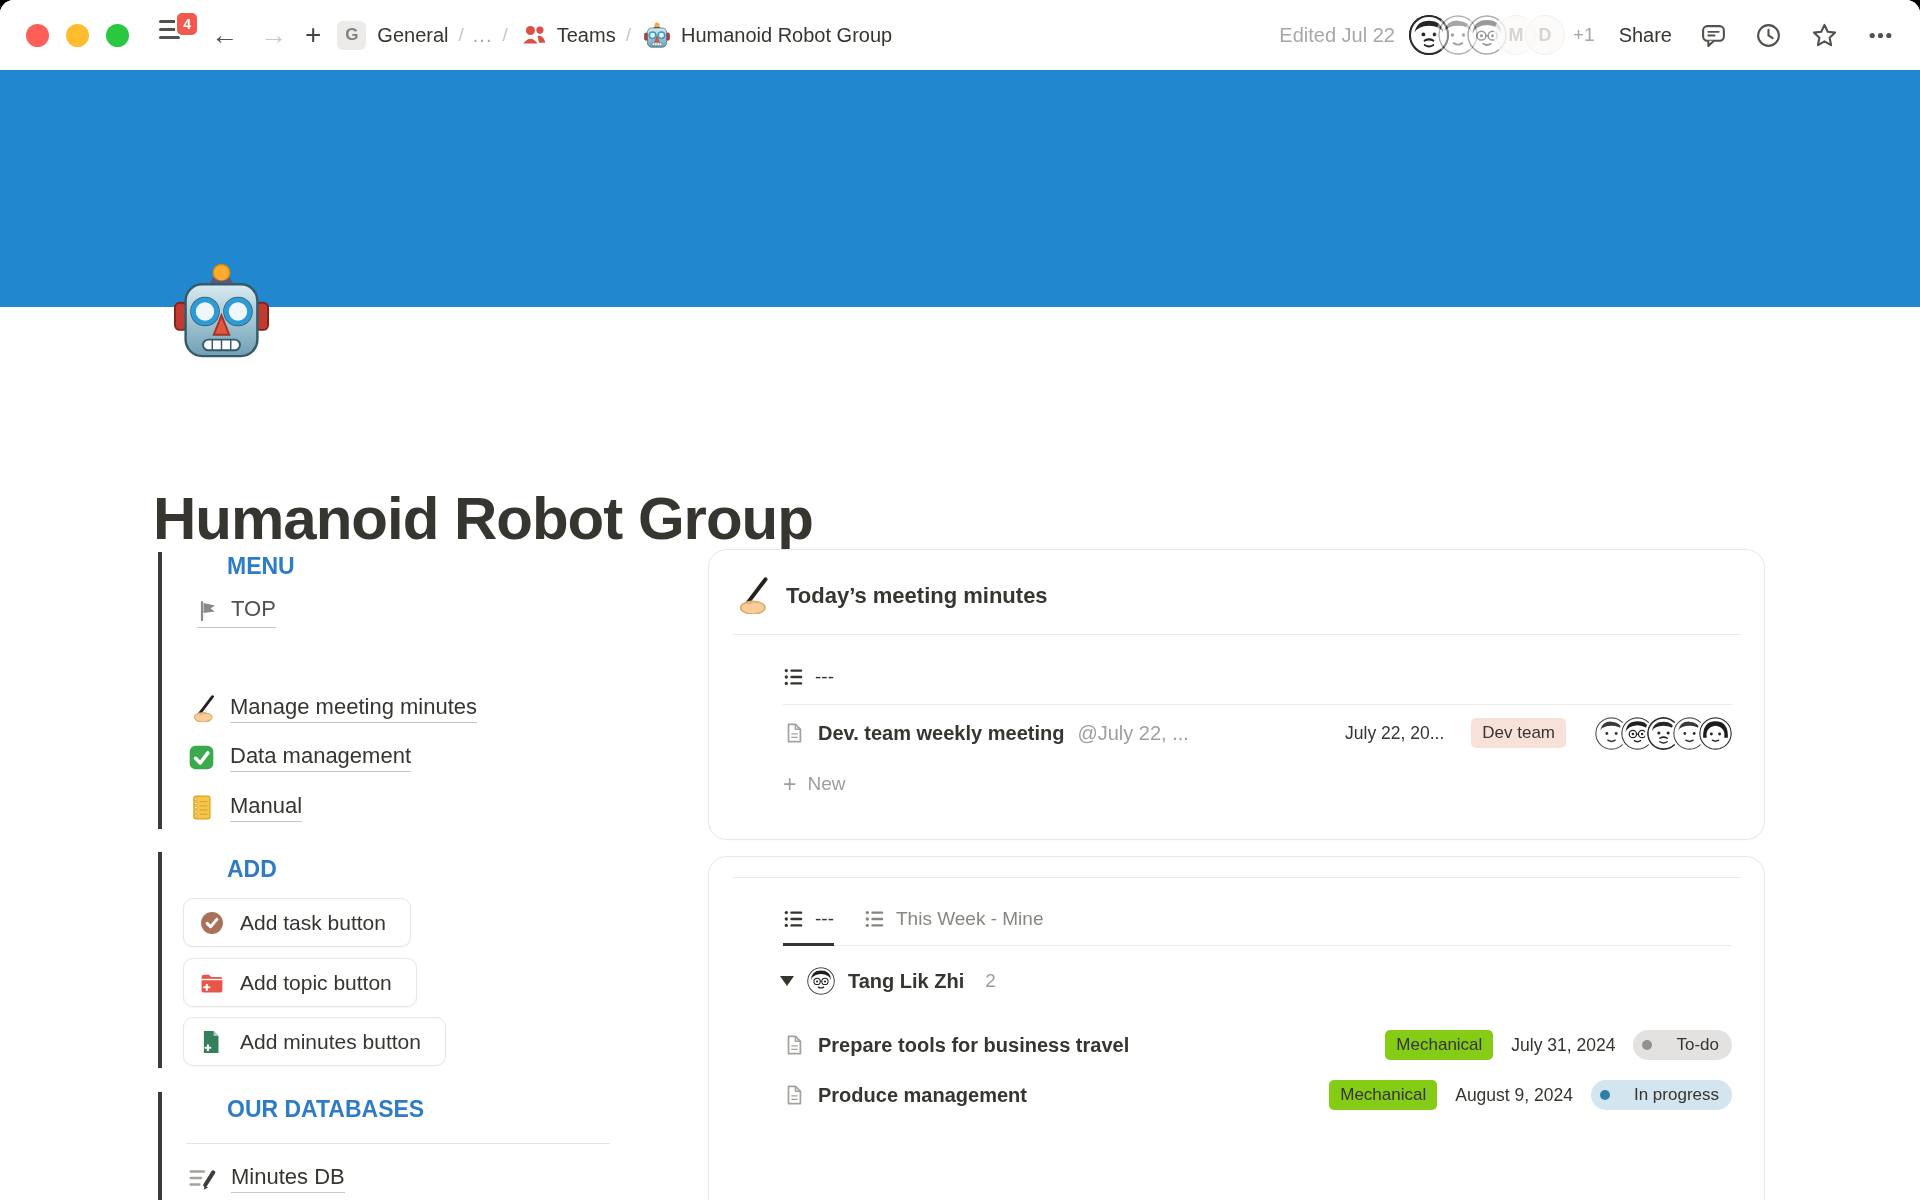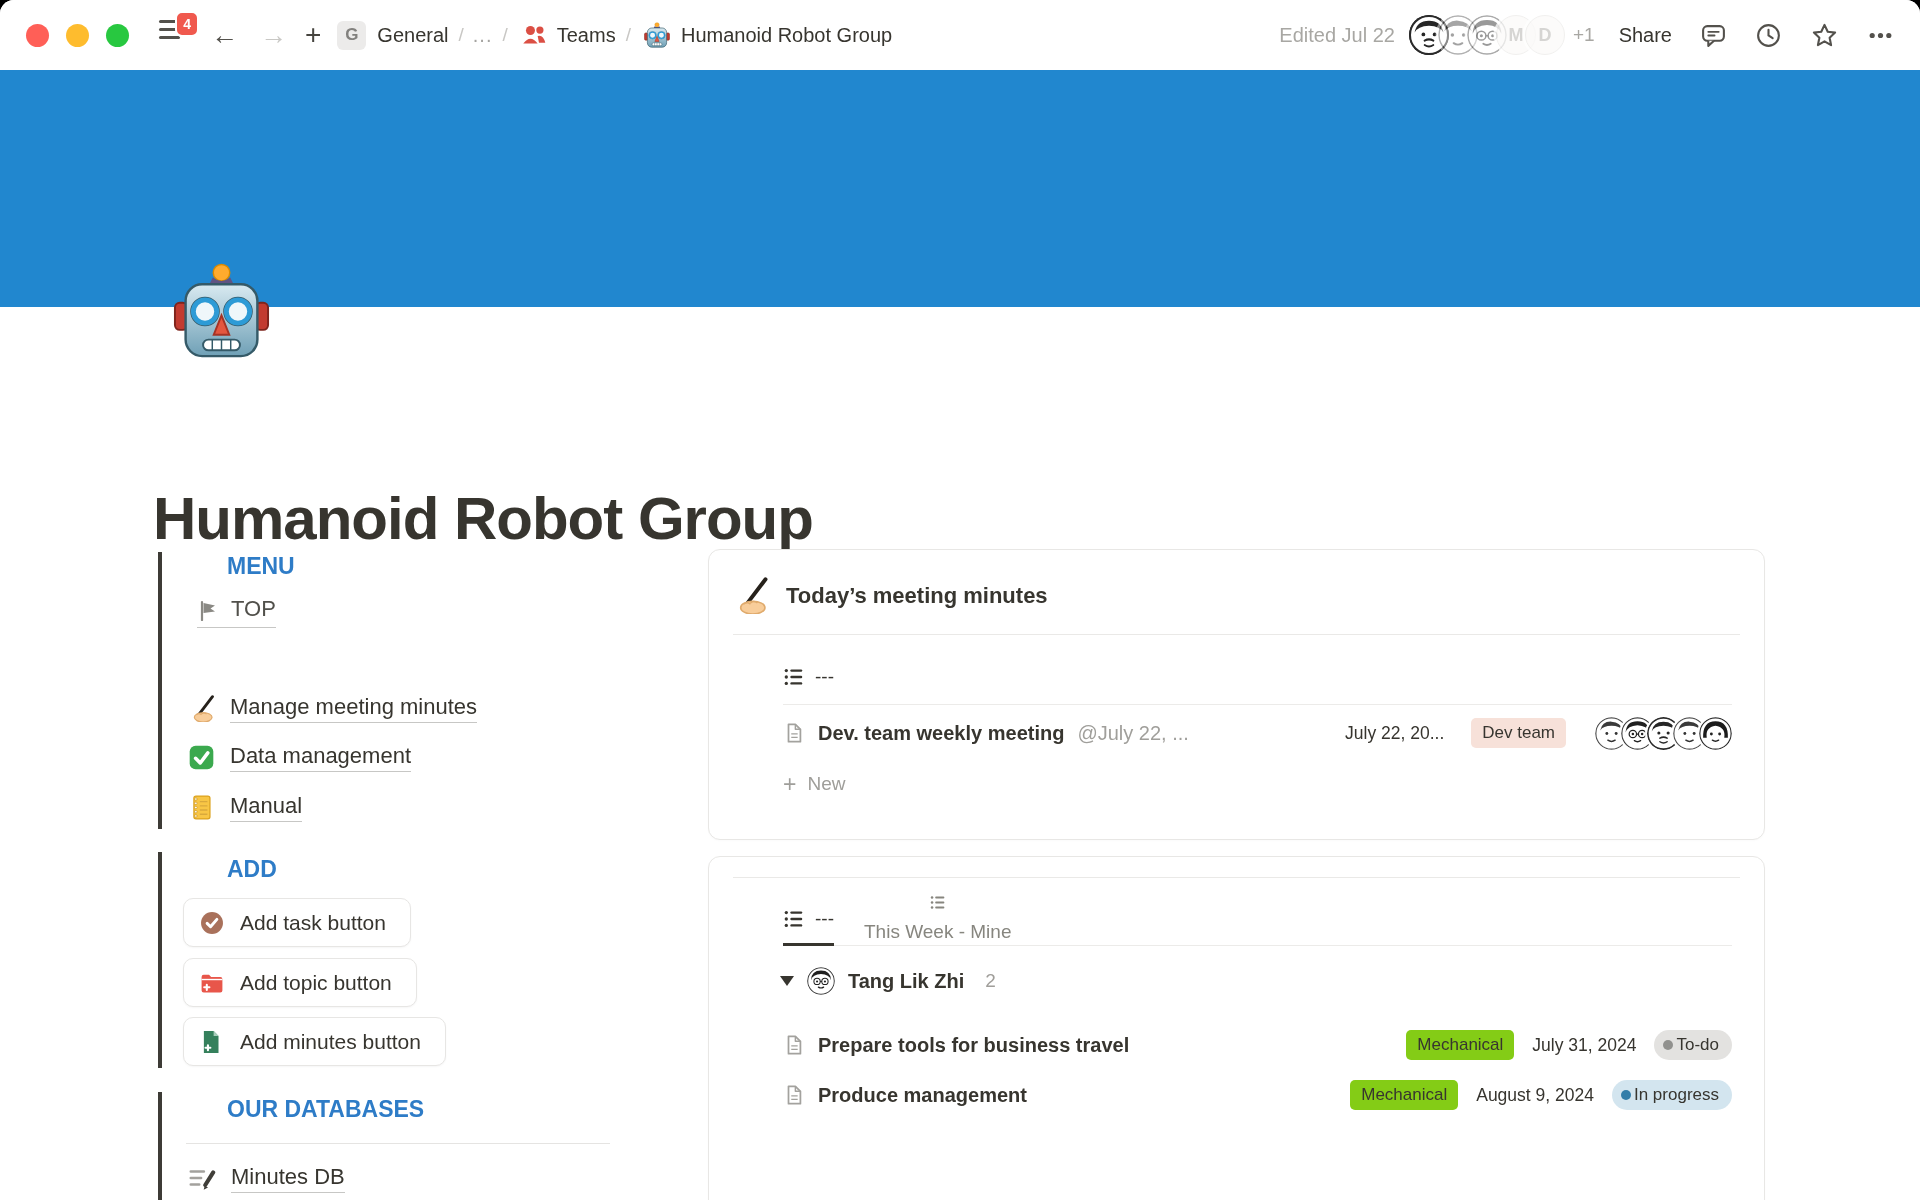--- a/index.html
+++ b/index.html
@@ -60,48 +60,48 @@
   .top-item .lbl{border-bottom:none;}
   .icon27{width:27px;height:27px;flex:none;}
   .add-btn{position:absolute;left:183px;height:49px;background:#fff;border:1px solid #E7E6E4;
     border-radius:10px;display:flex;align-items:center;gap:15px;padding:0 24px 0 15px;
     box-shadow:0 1px 2px rgba(0,0,0,.04);cursor:pointer;}
   .add-btn .lbl{font-size:21px;font-weight:500;color:#37352F;white-space:nowrap;}
   .icon26{width:26px;height:26px;flex:none;}
   .db-divider{position:absolute;left:186px;top:1143px;width:424px;height:1px;background:#E5E4E2;}
   
   .card{position:absolute;left:708px;width:1057px;background:#fff;border:1px solid #E8E7E5;
-    border-radius:12px;box-shadow:0 1px 2px rgba(0,0,0,.02);overflow:hidden;}
+    border-radius:19px;box-shadow:0 1px 2px rgba(0,0,0,.02);overflow:hidden;}
   .card1{top:549px;height:291px;}
   .card2{top:856px;height:400px;}
   .card-head{display:flex;align-items:center;gap:17px;padding:27px 24px 0 23px;}
   .card2 .card-head{padding-top:30px;}
   .card-emoji{width:37px;height:37px;flex:none;}
   .card-title{font-size:22px;font-weight:bold;color:#37352F;}
   .card-divider{height:1px;background:#EAE9E7;margin:20px 24px 0 24px;}
   .tabs-row{display:flex;align-items:stretch;gap:30px;margin:16px 32px 0 74px;height:54px;
     border-bottom:1px solid #ECEBE9;}
   .card2 .tabs-row{height:52px;}
   .tab{display:flex;align-items:center;gap:10px;font-size:19px;font-weight:500;
     border-bottom:3px solid transparent;margin-bottom:-1px;cursor:pointer;}
   .tab .tview{width:22px;height:22px;}
   .tab.active{color:#37352F;}
-  .tab.inactive{color:#87867F;flex-direction:column;}
+  .tab.inactive{color:#87867F;}
   .card2 .tab.active{border-bottom-color:#37352F;}
   .trow{display:flex;align-items:center;padding:0 32px 0 74px;gap:13px;cursor:pointer;}
   .card1 .trow{height:56px;}
   .file-ic{width:22px;height:22px;color:#A3A29E;flex:none;}
   .row-title{font-size:20px;font-weight:600;color:#37352F;white-space:nowrap;}
   .mention{font-size:20px;font-weight:400;color:#A09F9B;}
   .rdate{font-size:17.5px;color:#37352F;white-space:nowrap;}
   .spacer{flex:1;}
   .pill{font-size:17px;color:#37352F;border-radius:5px;padding:5px 11px;white-space:nowrap;}
   .pill.devteam{background:#F7E1D9;}
   .pill.mech{background:#84cc16;}
-  .status{display:flex;align-items:center;gap:3px;font-size:17px;color:#37352F;
+  .status{display:flex;align-items:center;gap:24px;font-size:17px;color:#37352F;
     border-radius:999px;padding:5px 13px 5px 9px;white-space:nowrap;}
   .status .dot{width:10px;height:10px;border-radius:50%;flex:none;}
   .status.todo{background:#E3E2E0;}.status.todo .dot{background:#91918E;}
   .status.inprog{background:#D3E5EF;}.status.inprog .dot{background:#337EA9;}
   .row-avatars{display:flex;margin-left:16px;}
   .row-avatars .face{width:33px;height:33px;box-shadow:0 0 0 2px #fff;}
   .row-avatars .face + .face{margin-left:-7px;}
   .new-row{display:flex;align-items:center;gap:11px;height:46px;padding:0 32px 0 74px;
     color:#9F9E9A;cursor:pointer;}
   .new-row .plus{font-size:23px;font-weight:300;}

